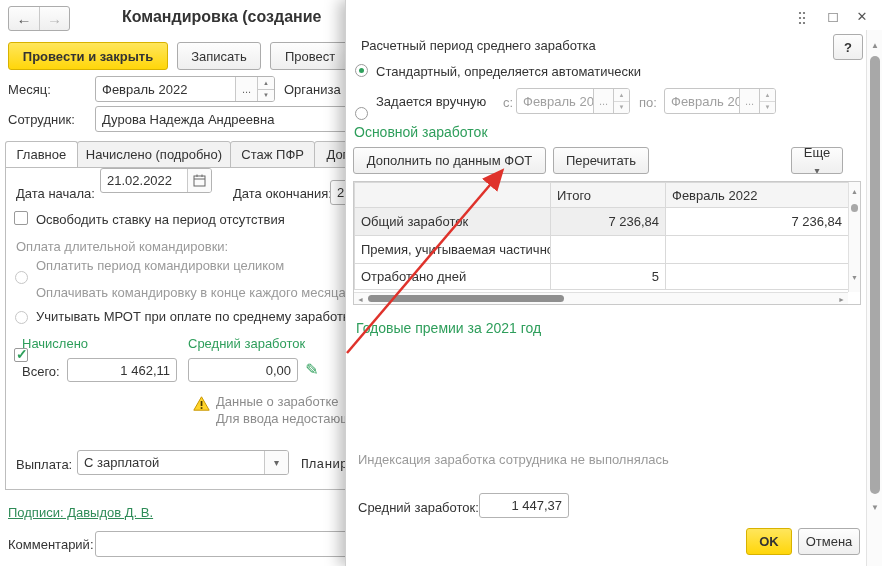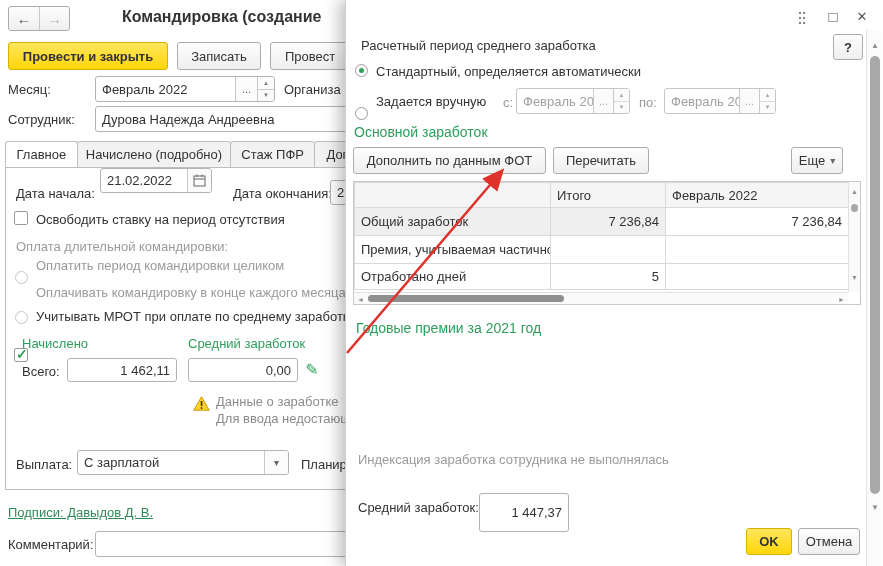--- a/index.html
+++ b/index.html
@@ -131,21 +131,21 @@
     <div class="abs" style="left:216px;top:394px;font-size:13px;color:#8c8c8c;white-space:nowrap;">Данные о заработке</div>
     <div class="abs" style="left:216px;top:411px;font-size:13px;color:#8c8c8c;white-space:nowrap;">Для ввода недостающ</div>
 
     <div class="abs lbl" style="left:16px;top:457px;">Выплата:</div>
     <div class="abs fieldgroup" style="left:77px;top:450px;width:212px;height:25px;">
       <div class="txt">С зарплатой</div>
       <div class="seg" style="width:24px;">
         <span style="font-size:10px;">▾</span>
       </div>
     </div>
-    <div class="abs lbl" style="left:301px;top:457px;">Планир</div>
+    <div class="abs lbl" style="left:301px;top:457px;font-family:Liberation Mono, monospace;">Планир</div>
 
     <div class="abs link" style="left:8px;top:505px;">Подписи: Давыдов Д. В.</div>
 
     <div class="abs lbl" style="left:8px;top:537px;">Комментарий:</div>
     <input class="abs" type="text" style="left: 95px; top: 531px; width: 262px; height: 26px; border: 1px solid rgb(179, 179, 179); border-radius: 3px; padding: 0px 6px; font: 13px &quot;Liberation Sans&quot;, sans-serif; outline: none;">
   </div>
 
   <div class="abs" style="left:345px;top:0;width:538px;height:566px;background:#fff;box-shadow:-6px 0 14px rgba(0,0,0,0.25);border-left:1px solid #CFCFCF;z-index:2;">
 
     <div class="abs" style="left:448px;top:9px;width:16px;height:18px;display:flex;align-items:center;justify-content:center;">
@@ -189,21 +189,21 @@
         </div>
       <div class="spinner" style="width:16px;">
         <span style="color:#aaa;">▲</span>
         <span style="border-top:1px solid #DADADA;color:#aaa;">▼</span>
       </div>
     </div>
 
     <div class="abs green-h" style="left:8px;top:124px;">Основной заработок</div>
     <div class="abs btn" style="left:7px;top:147px;width:193px;height:27px;">Дополнить по данным ФОТ</div>
     <div class="abs btn" style="left:207px;top:147px;width:96px;height:27px;">Перечитать</div>
-    <div class="abs btn" style="left:445px;top:147px;width:52px;height:27px;gap:5px;">
+    <div class="abs btn" style="left:445px;top:147px;width:52px;height:27px;gap:5px;flex-direction:column;">
       <span>Еще</span>
       <span style="font-size:10px;color:#666;">▾</span>
     </div>
 
     <div class="abs" style="left:7px;top:181px;width:508px;height:124px;border:1px solid #C9C9C9;">
       <table class="grid" style="width:494px;padding-left:35px;">
         <colgroup>
             <col style="width:196px;">
             <col style="width:115px;">
             <col style="width:183px;">
@@ -243,21 +243,21 @@
         <div class="abs scrollthumb" style="left:14px;top:2px;width:196px;height:7px;background:#8F8F8F;"></div>
         <div class="abs sarrow" style="right:3px;top:3px;font-size:7px;">►</div>
       </div>
     </div>
 
     <div class="abs green-h" style="left:10px;top:320px;">Годовые премии за 2021 год</div>
 
     <div class="abs" style="left:12px;top:452px;font-size:13px;color:#9a9a9a;white-space:nowrap;">Индексация заработка сотрудника не выполнялась</div>
 
     <div class="abs lbl" style="left:12px;top:500px;">Средний заработок:</div>
-    <div class="abs field num" style="left:133px;top:493px;width:90px;height:39px;">1 447,37</div>
+    <div class="abs field num" style="left:133px;top:493px;width:90px;height:25px;">1 447,37</div>
 
     <div class="abs btn btn-yellow" style="left:400px;top:528px;width:46px;height:27px;">OK</div>
     <div class="abs btn" style="left:452px;top:528px;width:62px;height:27px;">Отмена</div>
 
     <div class="abs" style="left:520px;top:30px;width:16px;height:536px;background:#FBFBFB;border-left:1px solid #E3E3E3;">
       <div class="abs sarrow" style="left:4px;top:12px;font-size:8px;">▲</div>
       <div class="abs scrollthumb" style="left:3px;top:26px;width:10px;height:438px;"></div>
       <div class="abs sarrow" style="left:4px;top:474px;font-size:8px;">▼</div>
     </div>
   </div>

